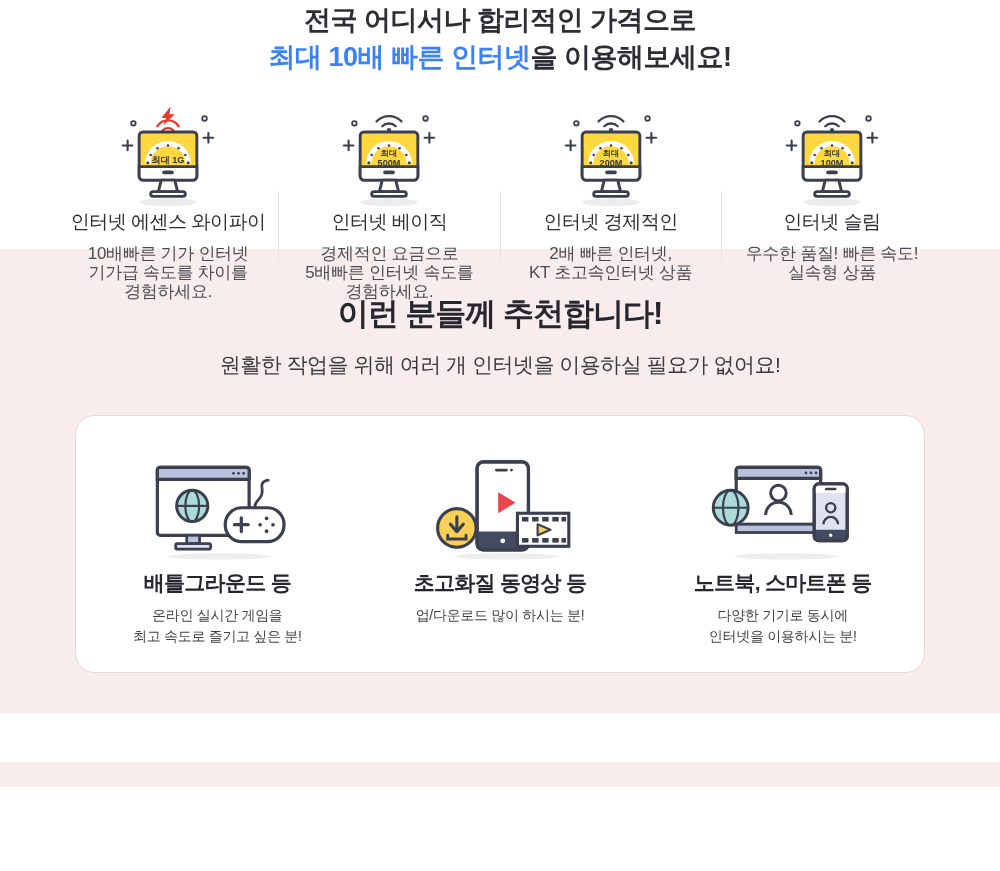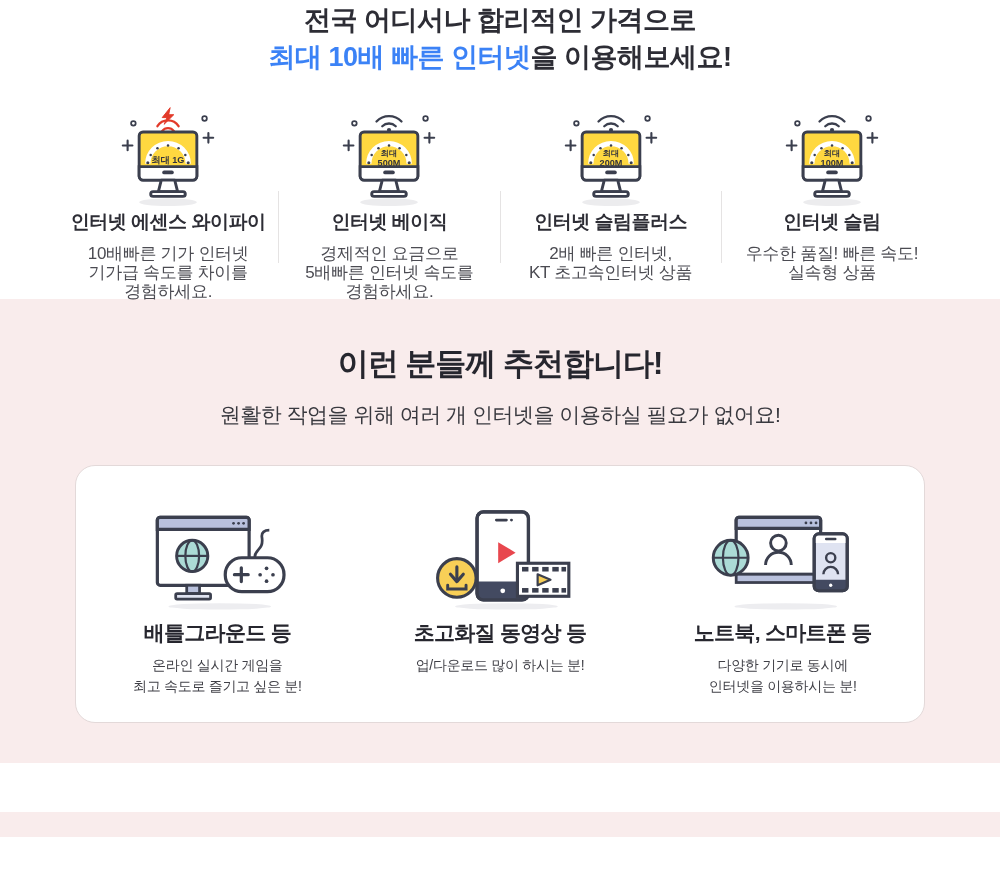--- a/index.html
+++ b/index.html
@@ -1,28 +1,28 @@
 <!DOCTYPE html>
 <html><head>
 <meta charset="utf-8">
 <style>
   * { margin:0; padding:0; box-sizing:border-box; }
   html,body { width:1000px; height:871px; overflow:hidden; background:#fff;
               font-family:"Liberation Sans","DejaVu Sans",sans-serif; color:#2d2d35; }
 
   
-  .hero { height:299px; background:#fff; text-align:center; padding-top:2px; }
+  .hero { height:249px; background:#fff; text-align:center; padding-top:2px; }
   .hero-line { font-size:27px; font-weight:700; line-height:37px; letter-spacing:-0.5px; color:#2d2d35; }
   .hero-line .accent { color:#3b82f6; }
 
   .products-row { width:884px; margin:31px auto 0; display:flex; align-items:flex-start; }
   .product-col { flex:1 1 0; text-align:center; min-width:0; }
   .col-divider { width:1px; height:72px; background:#e5e3e3; margin-top:84px; flex:0 0 1px; }
   .product-icon svg { display:block; margin:0 auto; }
-  .product-name { font-size:19px; font-weight:700; letter-spacing:-0.5px; margin:2px 0 9px; color:#2d2d35; }
+  .product-name { font-size:19px; font-weight:400; letter-spacing:-0.5px; margin:2px 0 9px; color:#2d2d35; }
   .product-desc { font-size:17px; line-height:19px; color:#4b4b52; letter-spacing:-0.3px; }
   .product-desc div { white-space:nowrap; }
 
   
   .recommend { height:464px; background:#f9ecec; text-align:center; padding-top:44px; }
   .recommend-title { font-size:31px; font-weight:800; letter-spacing:-1px; color:#26262e; }
   .recommend-sub { font-size:21px; color:#39393f; margin-top:16px; letter-spacing:-0.5px; }
   .recommend-card { width:850px; height:258px; margin:36px auto 0; background:#fff;
                     border:1px solid #e3d9d9; border-radius:20px; display:flex; padding-top:44px; }
   .rec-item { flex:1 1 0; text-align:center; }
@@ -150,21 +150,21 @@
               <circle cx="81" cy="58" r="1.6"></circle>
             </g>
           <text x="60" y="51" font-size="8.5" text-anchor="middle" class="badge-txt">최대</text>
           <text x="60" y="61" font-size="9.5" text-anchor="middle" class="badge-txt">200M</text>
           <path d="M30 62 h60 v10 a4 4 0 0 1 -4 4 h-52 a4 4 0 0 1 -4 -4 z" fill="#ffffff" stroke="#3b3f4e" stroke-width="3"></path>
           <rect x="54" y="66" width="12" height="4" rx="2" fill="#3b3f4e"></rect>
           <path d="M53 76 h14 l3 12 h-20 z" fill="#ffffff" stroke="#3b3f4e" stroke-width="3" stroke-linejoin="round"></path>
           <rect x="42" y="88" width="36" height="5" rx="2.5" fill="#ffffff" stroke="#3b3f4e" stroke-width="3"></rect>
         </svg>
       </div>
-      <div class="product-name">인터넷 슬림플러스</div>
+      <div class="product-name">인터넷 경제적인</div>
       <div class="product-desc">
         <div>2배 빠른 인터넷,</div>
         <div>KT 초고속인터넷 상품</div>
       </div>
     </div>
 
     <div class="col-divider"></div>
 
     <div class="product-col">
       <div class="product-icon">

